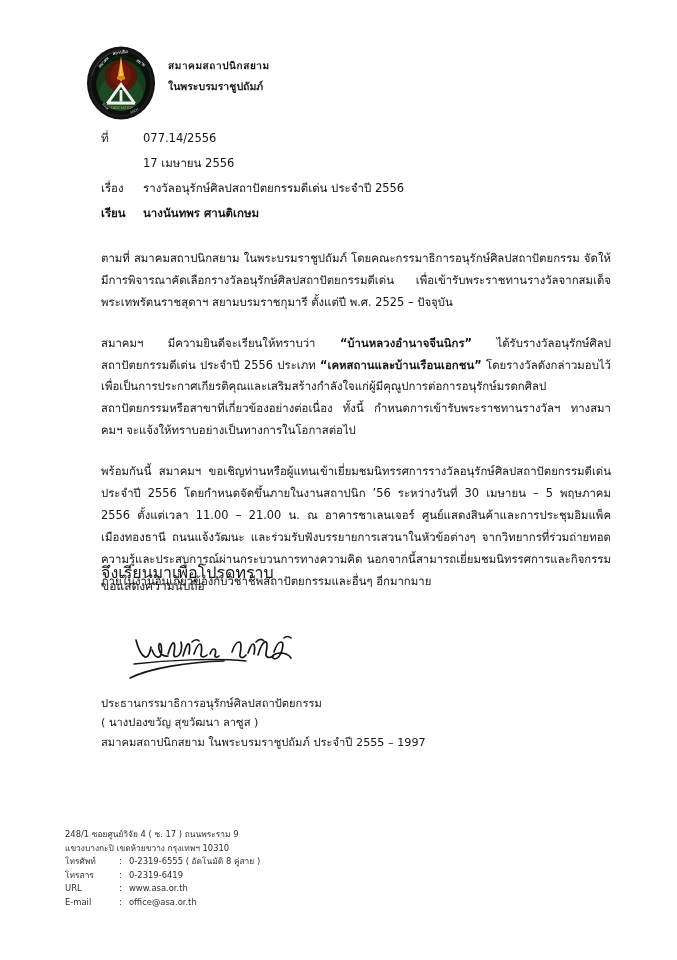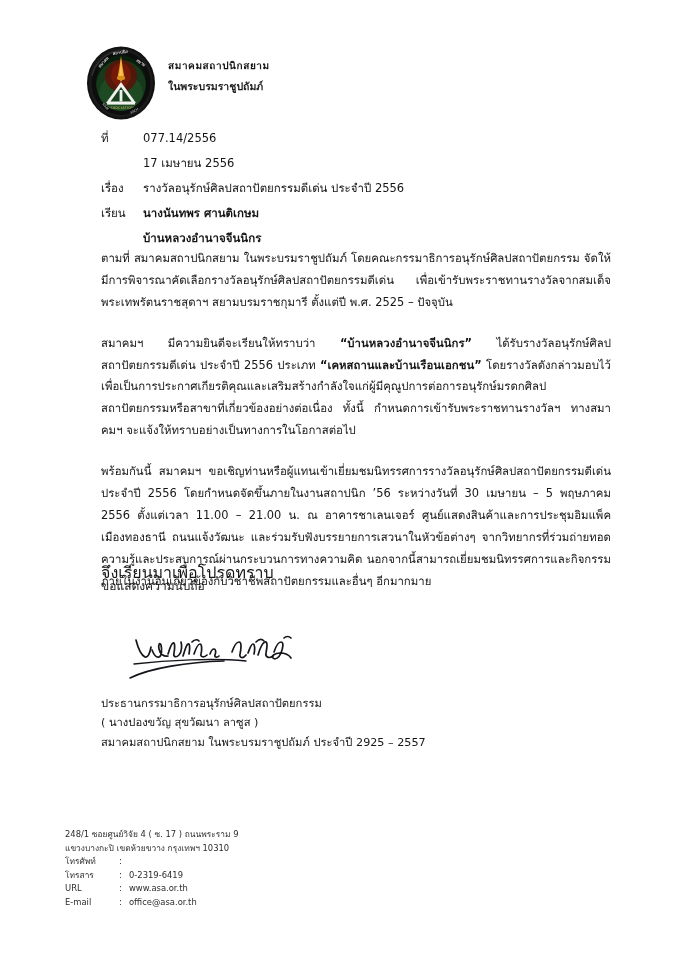--- a/index.html
+++ b/index.html
@@ -67,21 +67,21 @@
     display: flex;
     align-items: baseline;
     margin-bottom: 7px;
   }
   .ref-label {
     width: 42px;
     flex: 0 0 42px;
     font-size: 11.5px;
     color: #141414;
   }
-  .ref-label.bold { font-weight: normal; }
+  .ref-label.bold { font-weight: bold; }
   .ref-value {
     font-size: 11.5px;
     color: #141414;
     white-space: nowrap;
   }
   .ref-value.bold { font-weight: bold; }
   .ref-row.indent .ref-label { visibility: hidden; }
 
   
   .body-block {
@@ -244,24 +244,20 @@
     <div class="ref-row">
       <span class="ref-label">เรื่อง</span>
       <span class="ref-value">รางวัลอนุรักษ์ศิลปสถาปัตยกรรมดีเด่น ประจำปี 2556</span>
     </div>
 
     <div class="ref-row">
       <span class="ref-label bold">เรียน</span>
       <span class="ref-value bold">นางนันทพร ศานติเกษม</span>
     </div>
 
-    <div class="ref-row indent">
-      <span class="ref-label bold">เรียน</span>
-      <span class="ref-value bold">บ้านหลวงอำนาจจีนนิกร</span>
-    </div>
   </div>
 
   <div class="body-block">
 
     <p class="para">ตามที่ สมาคมสถาปนิกสยาม ในพระบรมราชูปถัมภ์ โดยคณะกรรมาธิการอนุรักษ์ศิลปสถาปัตยกรรม จัดให้มีการพิจารณาคัดเลือกรางวัลอนุรักษ์ศิลปสถาปัตยกรรมดีเด่น เพื่อเข้ารับพระราชทานรางวัลจากสมเด็จพระเทพรัตนราชสุดาฯ สยามบรมราชกุมารี ตั้งแต่ปี พ.ศ. 2525 – ปัจจุบัน</p>
 
     <p class="para"><span>สมาคมฯ มีความยินดีจะเรียนให้ทราบว่า </span><span class="q-bold">“บ้านหลวงอำนาจจีนนิกร”</span><span> ได้รับรางวัลอนุรักษ์ศิลปสถาปัตยกรรมดีเด่น ประจำปี 2556 ประเภท </span><span class="q-bold">“เคหสถานและบ้านเรือนเอกชน”</span><span> โดยรางวัลดังกล่าวมอบไว้เพื่อเป็นการประกาศเกียรติคุณและเสริมสร้างกำลังใจแก่ผู้มีคุณูปการต่อการอนุรักษ์มรดกศิลปสถาปัตยกรรมหรือสาขาที่เกี่ยวข้องอย่างต่อเนื่อง ทั้งนี้ กำหนดการเข้ารับพระราชทานรางวัลฯ ทางสมาคมฯ จะแจ้งให้ทราบอย่างเป็นทางการในโอกาสต่อไป</span></p>
 
     <p class="para">พร้อมกันนี้ สมาคมฯ ขอเชิญท่านหรือผู้แทนเข้าเยี่ยมชมนิทรรศการรางวัลอนุรักษ์ศิลปสถาปัตยกรรมดีเด่น ประจำปี 2556 โดยกำหนดจัดขึ้นภายในงานสถาปนิก ’56  ระหว่างวันที่ 30 เมษายน – 5 พฤษภาคม 2556 ตั้งแต่เวลา 11.00 – 21.00 น. ณ อาคารชาเลนเจอร์ ศูนย์แสดงสินค้าและการประชุมอิมแพ็ค เมืองทองธานี ถนนแจ้งวัฒนะ และร่วมรับฟังบรรยายการเสวนาในหัวข้อต่างๆ จากวิทยากรที่ร่วมถ่ายทอดความรู้และประสบการณ์ผ่านกระบวนการทางความคิด นอกจากนี้สามารถเยี่ยมชมนิทรรศการและกิจกรรมภายในงานอันเกี่ยวข้องกับวิชาชีพสถาปัตยกรรมและอื่นๆ  อีกมากมาย</p>
   </div>
@@ -290,30 +286,31 @@
         <path d="M156 10 C158 8, 161 8, 163 10"></path>
       </g>
       <path d="M6 36 C40 32, 86 30, 118 33" fill="none" stroke="#15161c" stroke-width="1.5" stroke-linecap="round"></path>
       <path d="M2 50 C22 40, 60 34, 96 33" fill="none" stroke="#15161c" stroke-width="1.6" stroke-linecap="round"></path>
     </svg>
   </div>
 
   <div class="signer">
     <div class="signer-line">ประธานกรรมาธิการอนุรักษ์ศิลปสถาปัตยกรรม</div>
     <div class="signer-line">( นางปองขวัญ สุขวัฒนา ลาซูส )</div>
-    <div class="signer-line">สมาคมสถาปนิกสยาม ในพระบรมราชูปถัมภ์ ประจำปี 2925 – 2557</div>
+    <div class="signer-line">สมาคมสถาปนิกสยาม ในพระบรมราชูปถัมภ์ ประจำปี 2555 – 1997</div>
   </div>
 
   <div class="footer">
     <div class="footer-line">248/1 ซอยศูนย์วิจัย 4 ( ซ. 17 ) ถนนพระราม 9</div>
     <div class="footer-line">แขวงบางกะปิ เขตห้วยขวาง กรุงเทพฯ 10310</div>
 
     <div class="footer-line footer-kv">
       <span class="footer-key">โทรศัพท์</span>
       <span class="footer-colon">:</span>
+      <span class="footer-val">0-2319-6555 ( อัตโนมัติ 8 คู่สาย )</span>
     </div>
 
     <div class="footer-line footer-kv">
       <span class="footer-key">โทรสาร</span>
       <span class="footer-colon">:</span>
       <span class="footer-val">0-2319-6419</span>
     </div>
 
     <div class="footer-line footer-kv">
       <span class="footer-key">URL</span>

